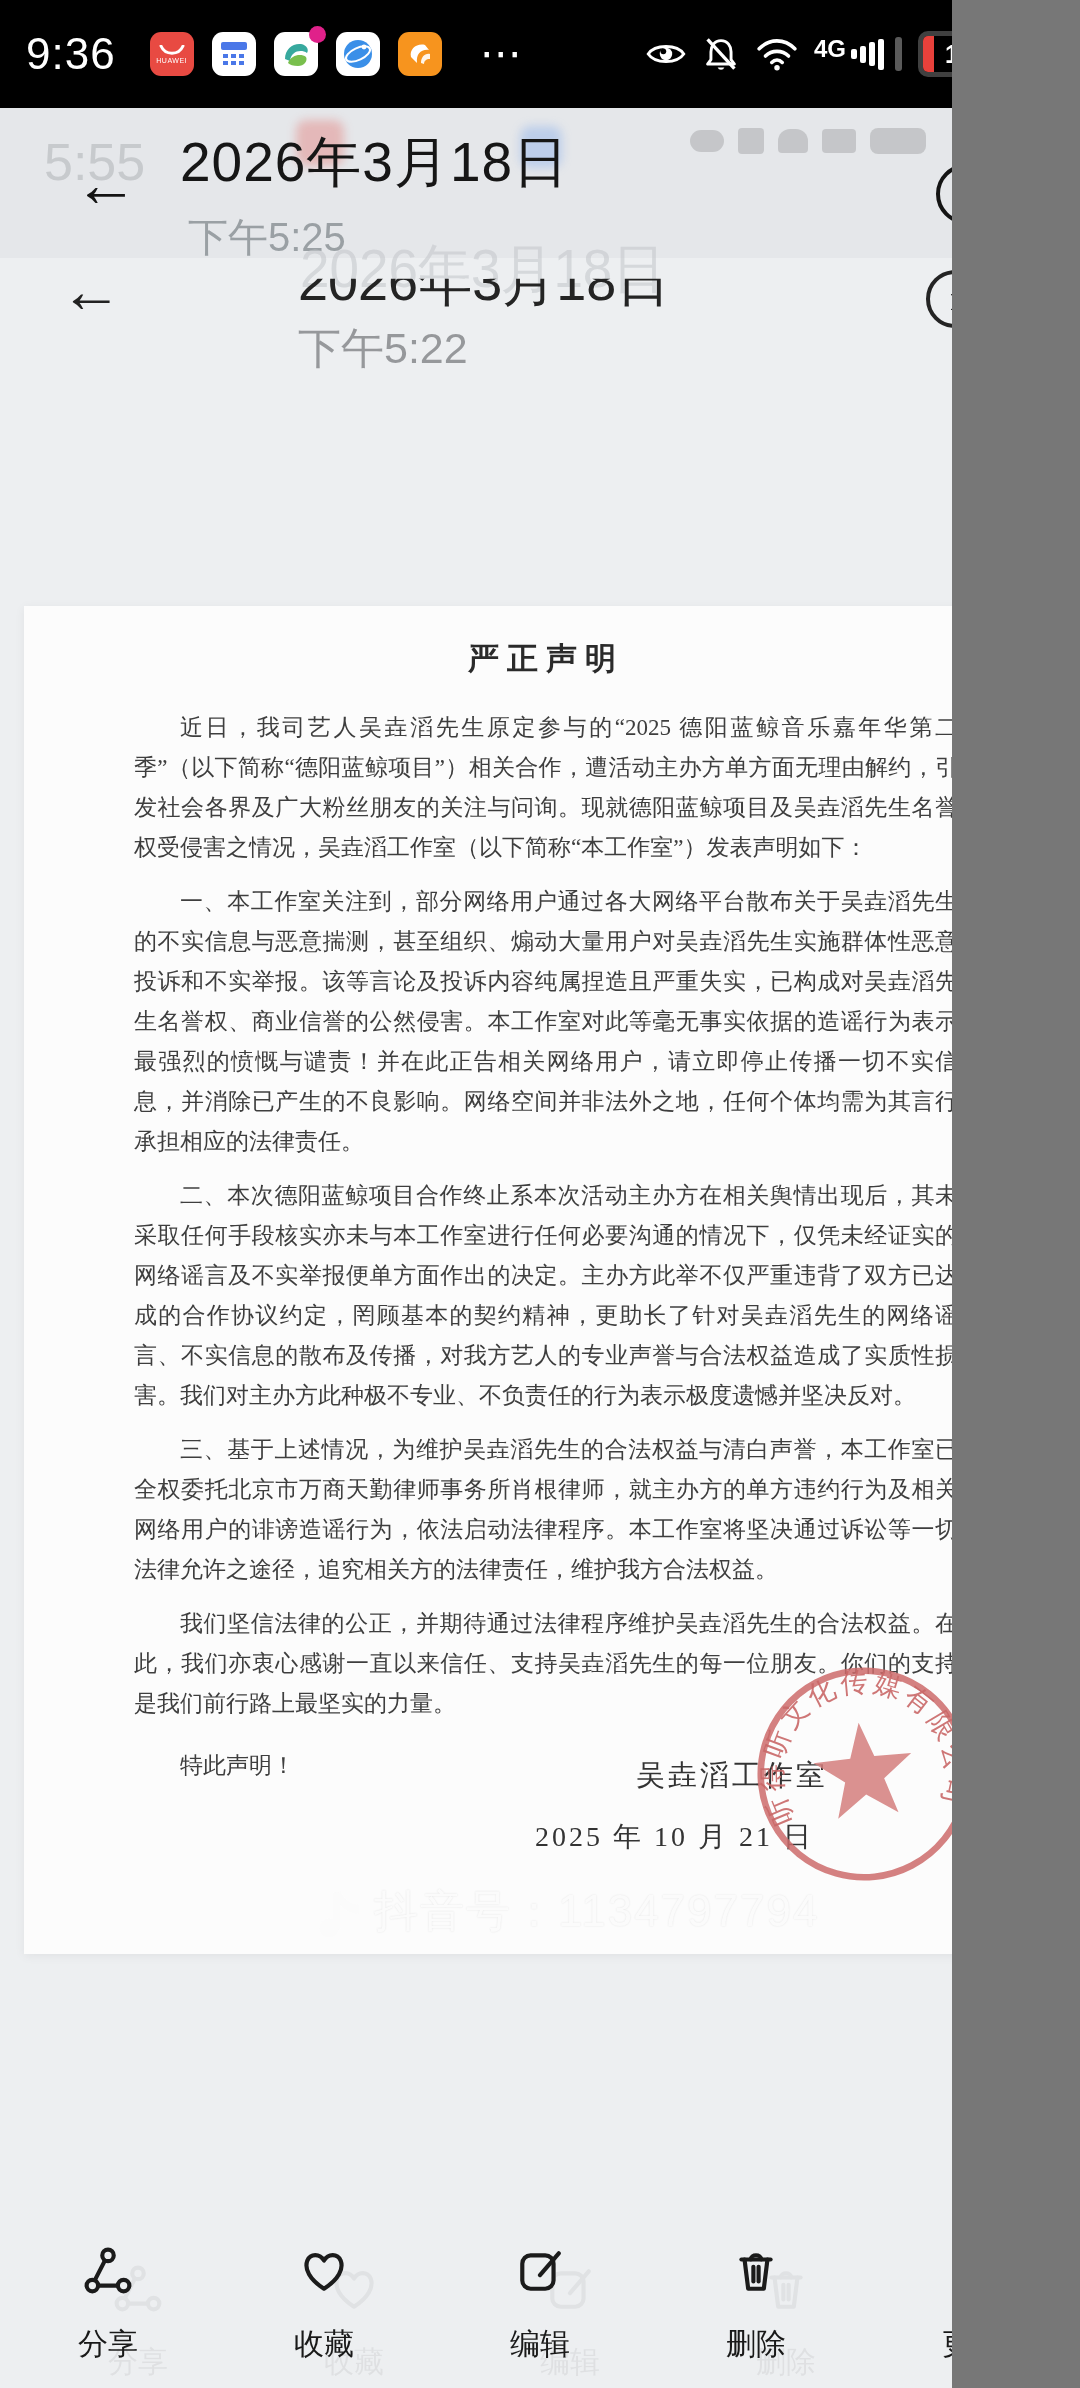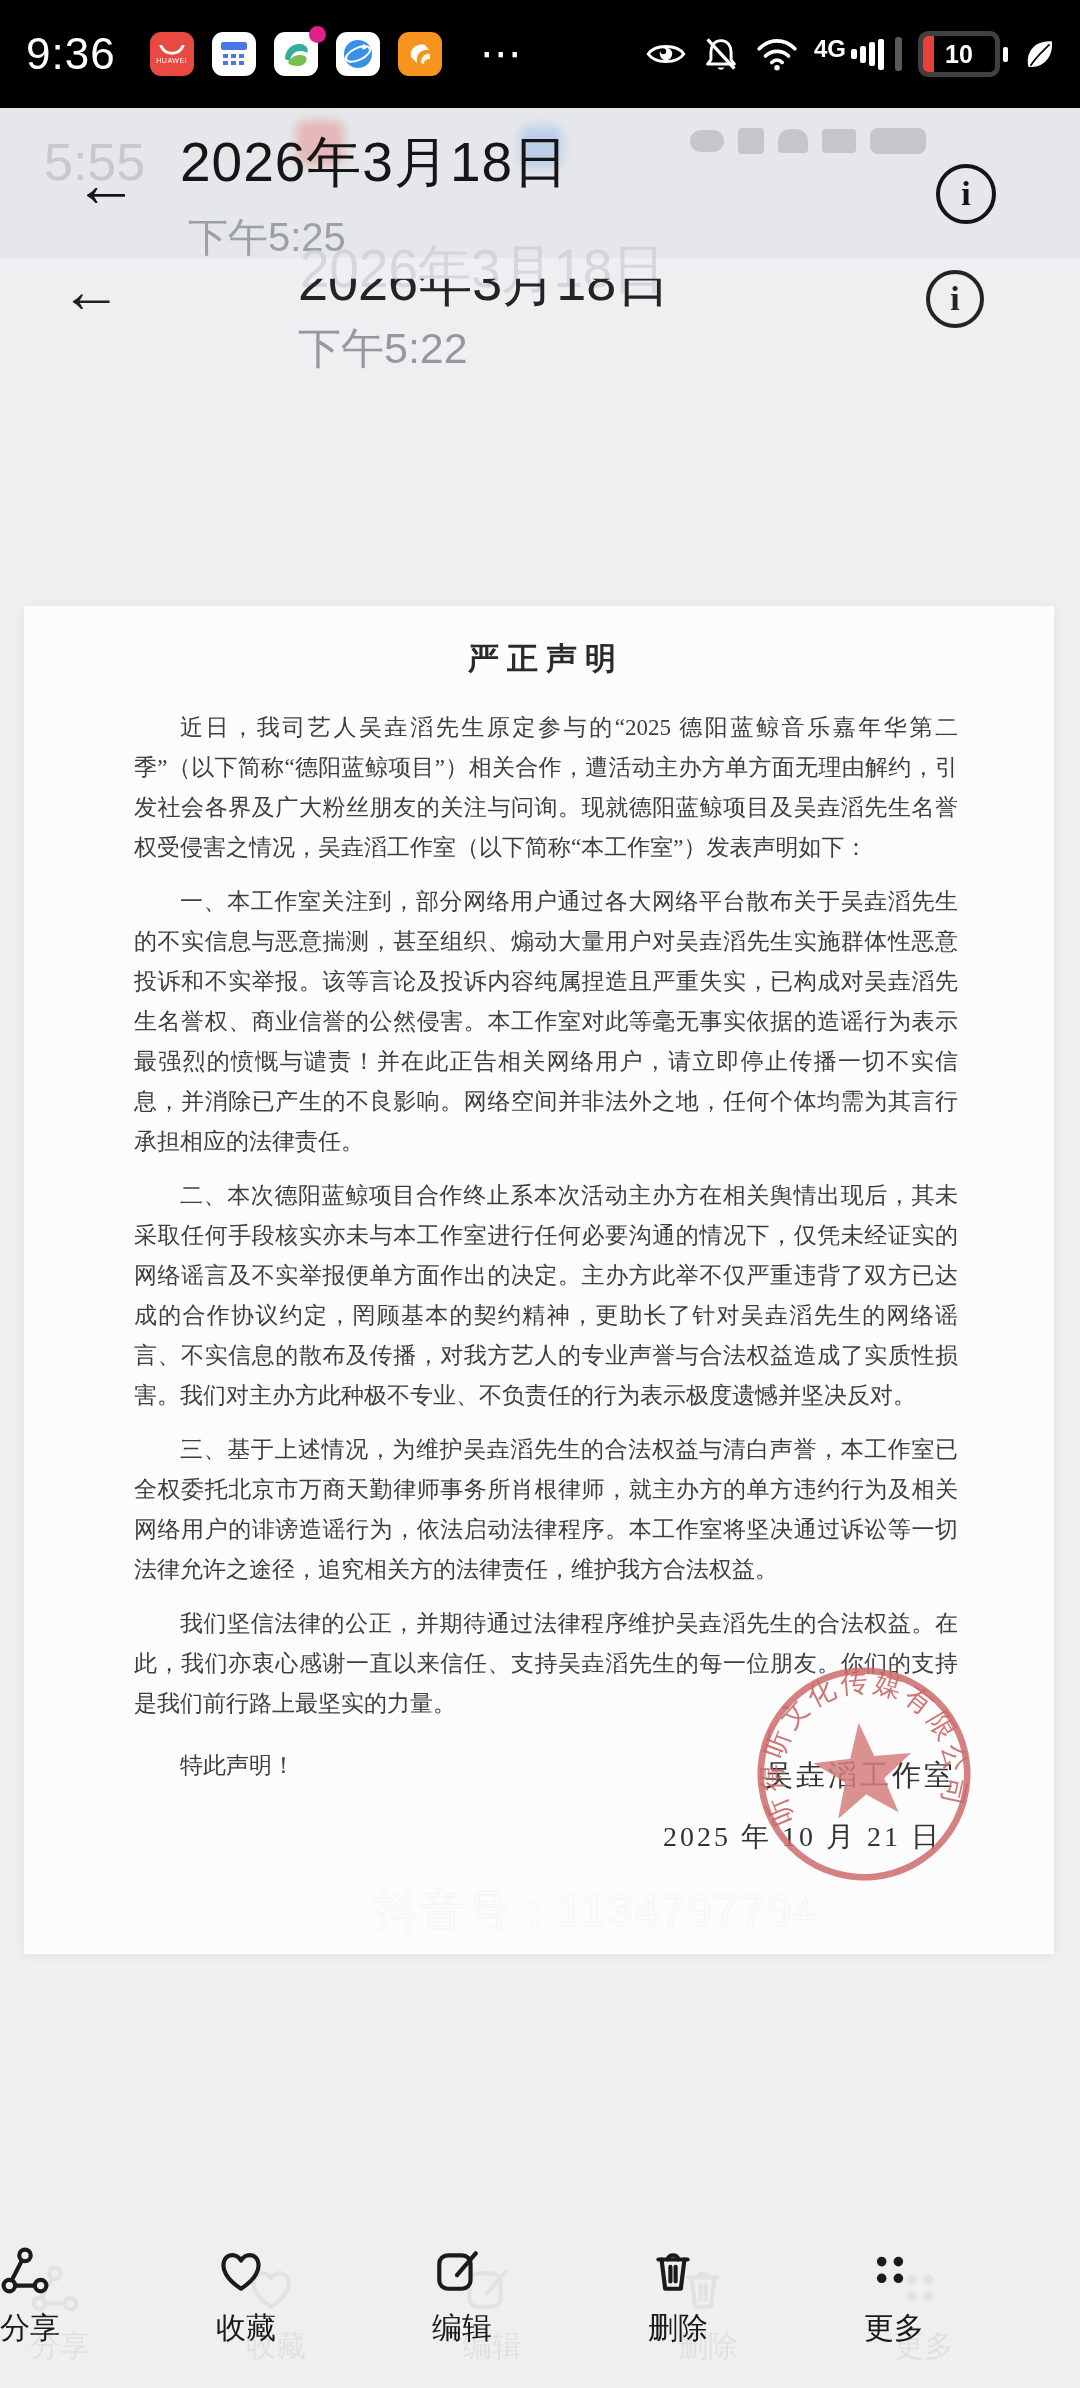--- a/index.html
+++ b/index.html
@@ -1,16 +1,16 @@
 <!DOCTYPE html>
 <html><head>
 <meta charset="utf-8">
 <style>
   html,body{margin:0;padding:0;background:#777;}
-  .screen{position:relative;width:1080px;height:2388px;overflow:hidden;
+  .screen{position:relative;width:952px;height:2388px;overflow:hidden;
     background:#edeff1;font-family:"Liberation Sans","DejaVu Sans",sans-serif;}
   
   .status-bar{position:absolute;left:0;top:0;width:1080px;height:108px;background:#000;
     display:flex;align-items:center;padding:0 26px;box-sizing:border-box;color:#fff;}
   .sb-time{font-size:44px;font-weight:500;letter-spacing:1px;}
   .sb-apps{display:flex;align-items:center;gap:18px;margin-left:34px;}
   .app-ic{width:44px;height:44px;border-radius:11px;position:relative;display:flex;
     align-items:center;justify-content:center;overflow:visible;}
   .app-huawei{background:#e84a42;flex-direction:column;}
   .app-huawei svg{display:block;}
@@ -68,21 +68,21 @@
   .sign-name{right:124px;top:1756px;font-size:29px;color:#333;letter-spacing:3px;z-index:4;
     font-family:"Liberation Serif","DejaVu Serif",serif;}
   .sign-date{right:138px;top:1818px;font-size:28px;color:#333;letter-spacing:3px;z-index:4;
     font-family:"Liberation Serif","DejaVu Serif",serif;}
   
   .watermark{left:316px;top:1882px;display:flex;align-items:center;gap:14px;z-index:6;}
   .wm-text{font-size:44px;color:rgba(252,252,252,.95);letter-spacing:2px;
     text-shadow:0 0 2px rgba(0,0,0,.10);}
   
   .toolbar{position:absolute;left:0;top:2246px;width:1080px;height:142px;display:flex;}
-  .tb-item{flex:1;display:flex;flex-direction:column;gap:12px;}
+  .tb-item{flex:1;display:flex;flex-direction:column;align-items:center;gap:28px;}
   .tb-item svg{filter:drop-shadow(30px 18px rgba(0,0,0,0.05));}
   .tb-label{font-size:30px;color:#191919;text-shadow:30px 18px rgba(0,0,0,0.06);}
 </style>
 </head>
 <body>
 
 <div class="screen">
 
   <div class="status-bar">
     <span class="sb-time">9:36</span>

